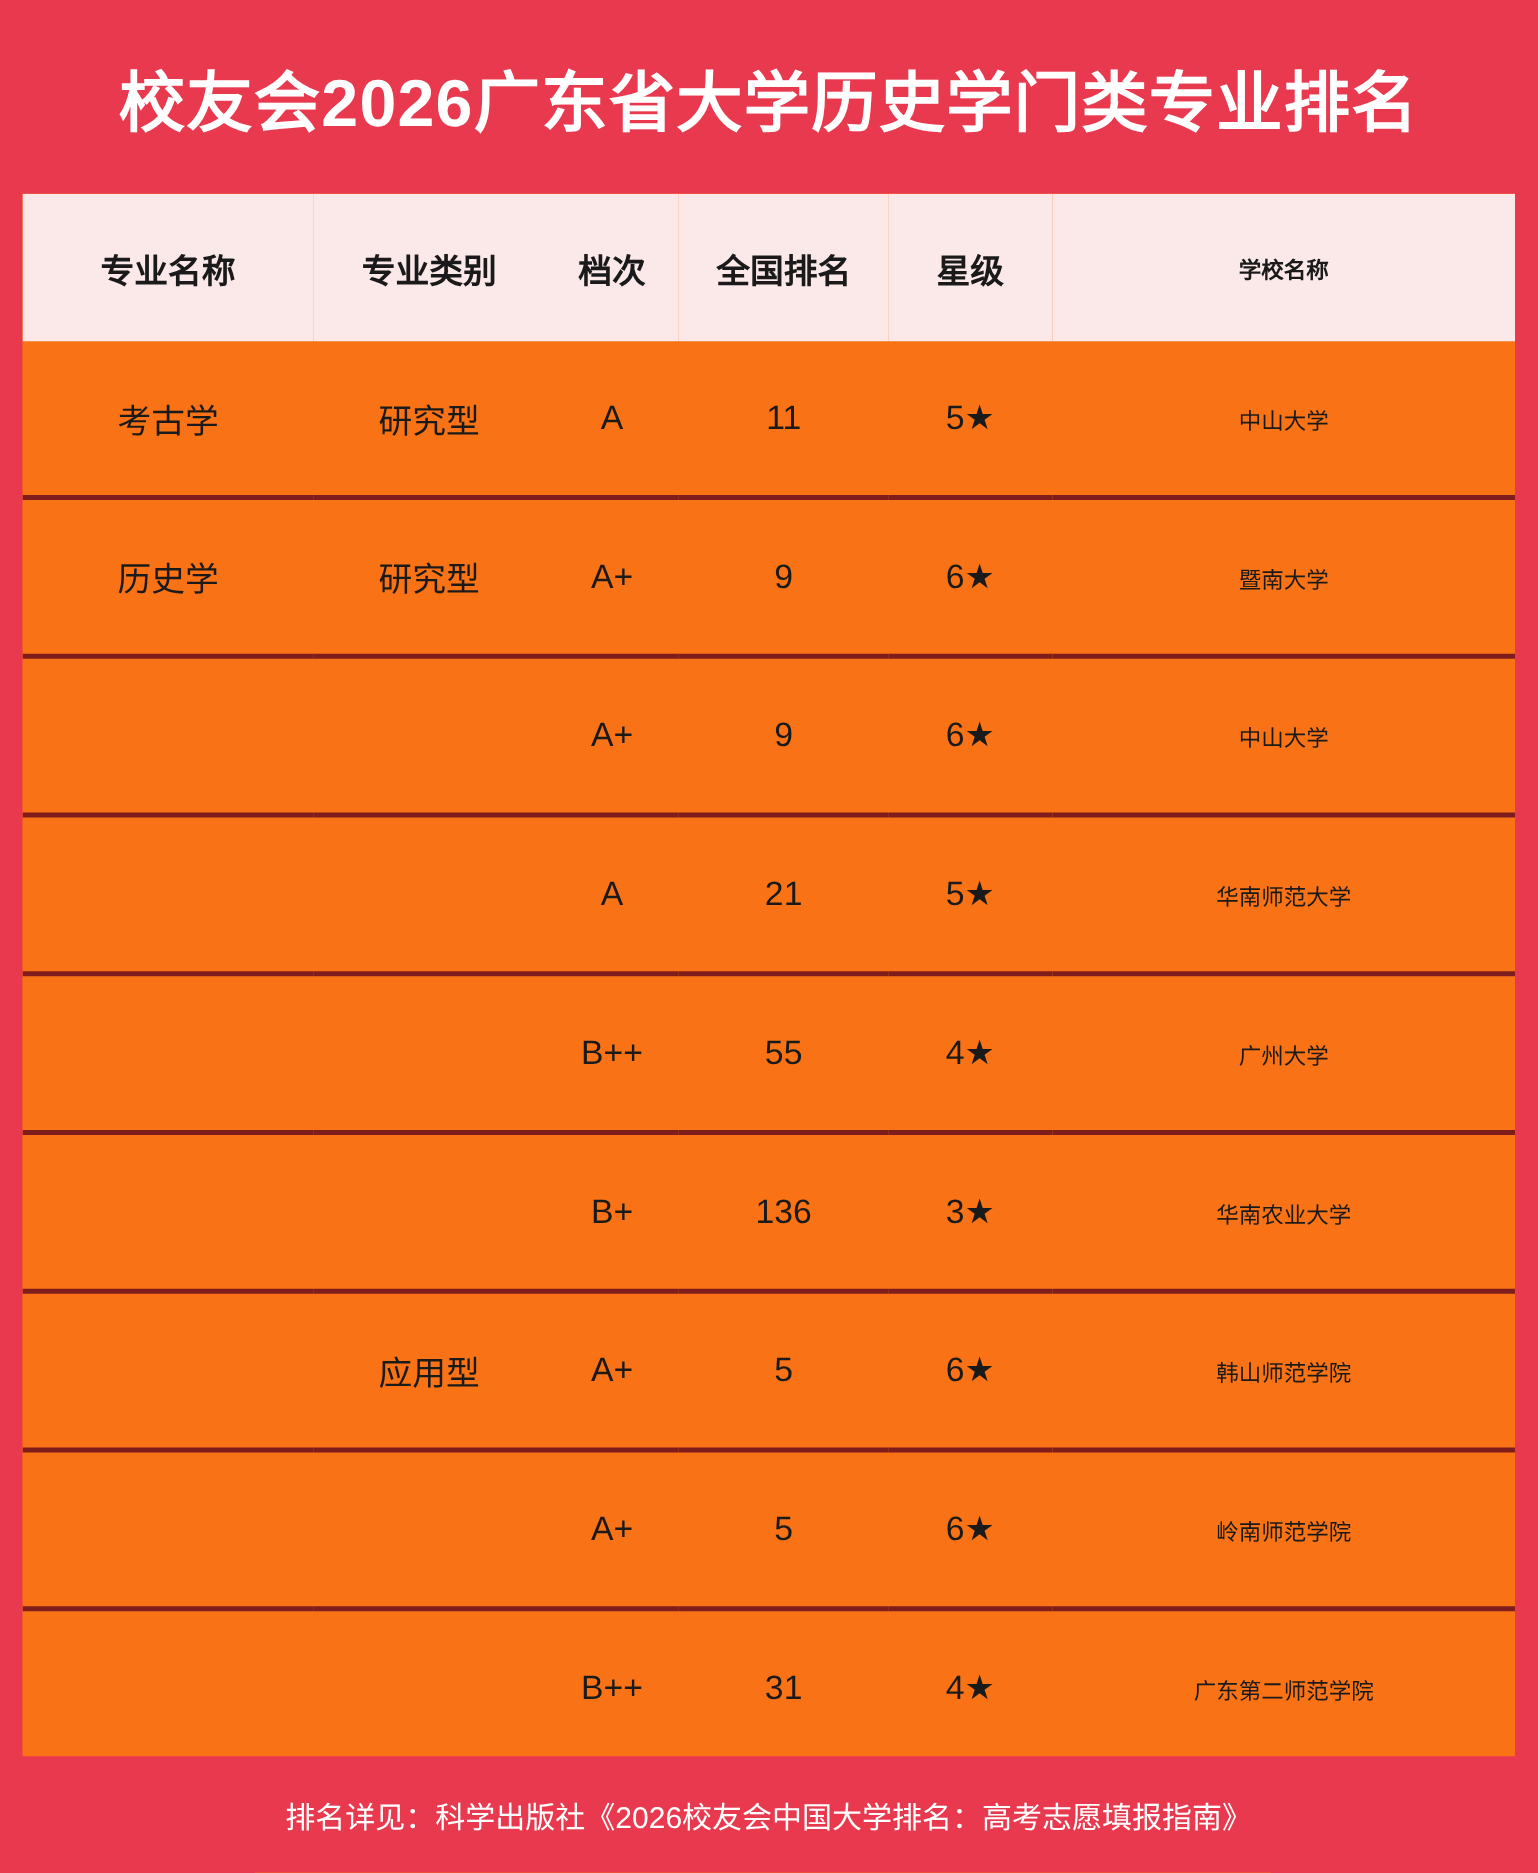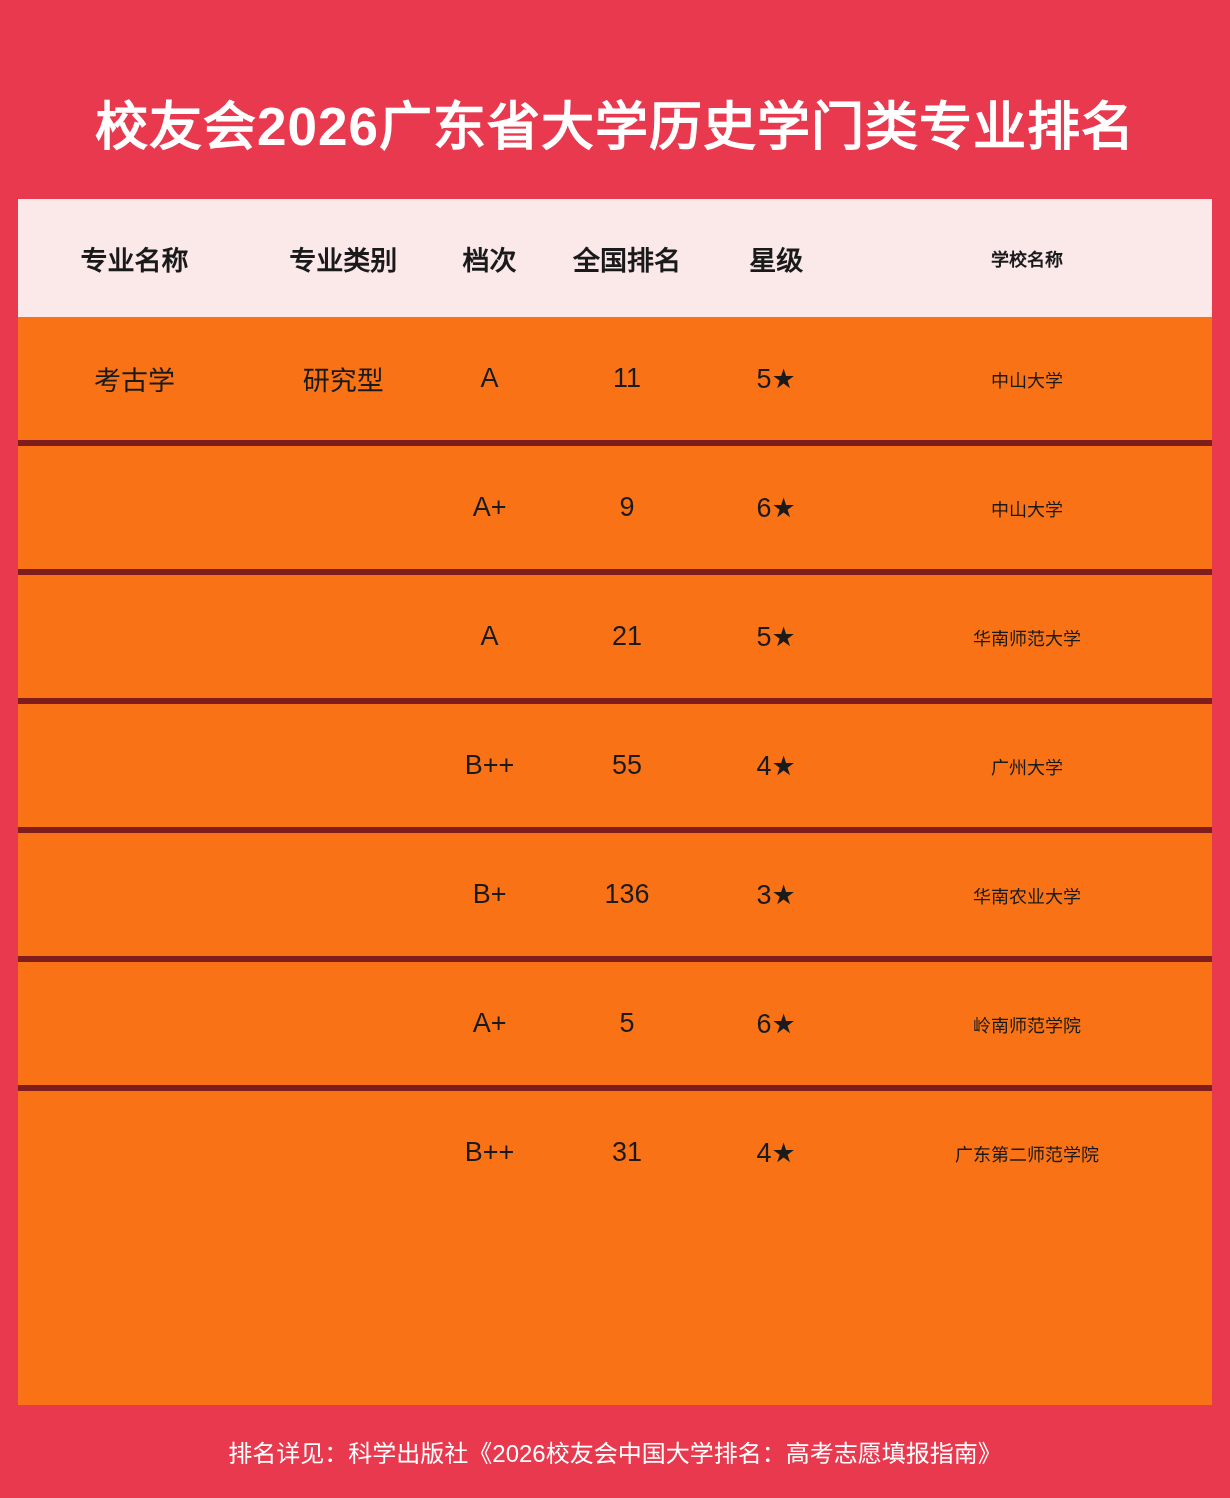--- a/index.html
+++ b/index.html
@@ -20,21 +20,20 @@
     box-sizing: border-box;
     display: flex;
     flex-direction: column;
   }
   .title-bar {
     height: 155px;
     display: flex;
     align-items: center;
     justify-content: center;
     flex: 0 0 auto;
-    margin-top: 44px;
   }
   .title-text {
     color: #ffffff;
     font-size: 53px;
     font-weight: bold;
     letter-spacing: 1px;
     white-space: nowrap;
   }
   .table-wrap {
     background: #f97316;
@@ -61,21 +60,21 @@
     text-align: center;
     padding: 0;
   }
   tbody td {
     font-size: 27px;
     color: #1a1a1a;
     height: 123px;
     text-align: center;
     vertical-align: middle;
     padding: 0;
-    border-bottom: 6px solid #7f1d1d;
+    border-bottom: 4px solid #7f1d1d;
   }
   tbody tr:last-child td {
     border-bottom: none;
   }
   td.school, th.school {
     font-size: 18px;
   }
   .col-major   { width: 19.5%; }
   .col-type    { width: 15.5%; }
   .col-grade   { width: 9%;  }
@@ -119,20 +118,28 @@
       <tbody>
         <tr>
           <td class="col-major">考古学</td>
           <td class="col-type">研究型</td>
           <td class="col-grade">A</td>
           <td class="col-rank">11</td>
           <td class="col-star">5★</td>
           <td class="col-school school">中山大学</td>
         </tr>
         <tr>
+          <td class="col-major">历史学</td>
+          <td class="col-type">研究型</td>
+          <td class="col-grade">A+</td>
+          <td class="col-rank">9</td>
+          <td class="col-star">6★</td>
+          <td class="col-school school">暨南大学</td>
+        </tr>
+        <tr>
           <td class="col-major"></td>
           <td class="col-type"></td>
           <td class="col-grade">A+</td>
           <td class="col-rank">9</td>
           <td class="col-star">6★</td>
           <td class="col-school school">中山大学</td>
         </tr>
         <tr>
           <td class="col-major"></td>
           <td class="col-type"></td>
@@ -152,20 +159,28 @@
         <tr>
           <td class="col-major"></td>
           <td class="col-type"></td>
           <td class="col-grade">B+</td>
           <td class="col-rank">136</td>
           <td class="col-star">3★</td>
           <td class="col-school school">华南农业大学</td>
         </tr>
         <tr>
           <td class="col-major"></td>
+          <td class="col-type">应用型</td>
+          <td class="col-grade">A+</td>
+          <td class="col-rank">5</td>
+          <td class="col-star">6★</td>
+          <td class="col-school school">韩山师范学院</td>
+        </tr>
+        <tr>
+          <td class="col-major"></td>
           <td class="col-type"></td>
           <td class="col-grade">A+</td>
           <td class="col-rank">5</td>
           <td class="col-star">6★</td>
           <td class="col-school school">岭南师范学院</td>
         </tr>
         <tr>
           <td class="col-major"></td>
           <td class="col-type"></td>
           <td class="col-grade">B++</td>

